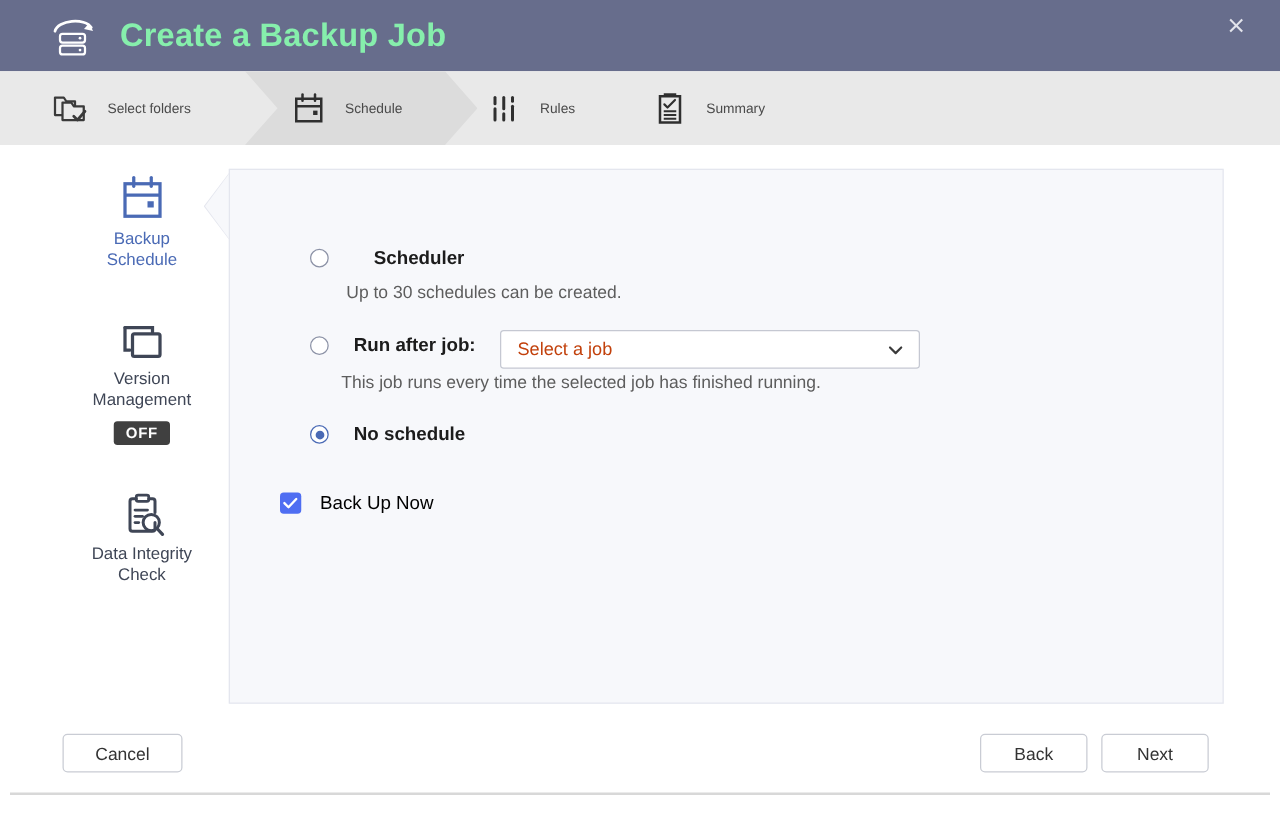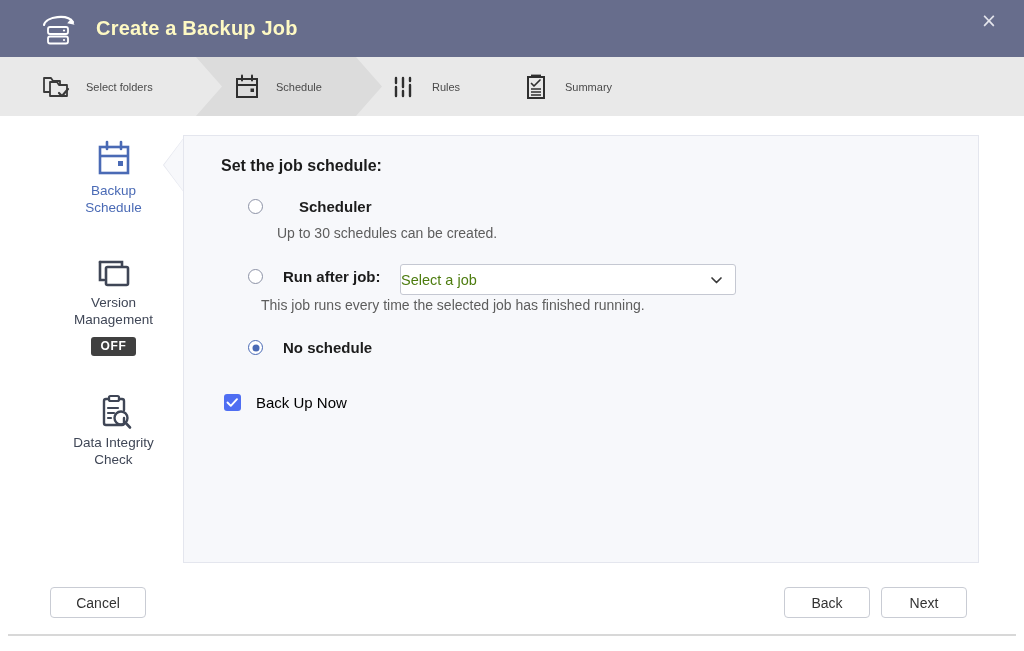--- a/index.html
+++ b/index.html
@@ -12,21 +12,21 @@
   #app { position: relative; width: 1024px; height: 651px; background: #fff; }
 
   
   .titlebar {
     position: absolute; left: 0; top: 0; width: 1024px; height: 57px;
     background: #676d8c;
     display: flex; align-items: center;
   }
   .title-icon { margin-left: 38px; width: 40px; height: 36px; display: block; }
   .title-text {
-    margin-left: 18px; color: #fef9c3; font-size: 20px; font-weight: bold;
+    margin-left: 18px; color: #86efac; font-size: 26px; font-weight: bold;
     letter-spacing: .2px;
   }
   .close-btn {
     position: absolute; right: 22px; top: 7px; width: 26px; height: 26px;
     display: flex; align-items: center; justify-content: center;
     color: #e4e5ec; font-size: 19px; line-height: 1; cursor: pointer;
     font-family: "DejaVu Sans", sans-serif;
   }
 
   
@@ -114,28 +114,28 @@
     transform: translate(-50%, -50%);
   }
   .opt-label {
     margin-left: 20px; font-size: 15px; font-weight: bold; color: #1c1c1c;
     white-space: nowrap;
   }
   .hint {
     position: absolute; font-size: 14px; color: #5d5d5d; white-space: nowrap;
   }
   #hint-scheduler { left: 93px; top: 89px; }
-  #hint-runafter  { left: 77px; top: 161px; }
+  #hint-runafter  { left: 89px; top: 161px; }
 
   .select-box {
     position: absolute; left: 216px; top: 128px; width: 336px; height: 31px;
     background: #fff; border: 1px solid #c5c8d2; border-radius: 3px;
     display: flex; align-items: center; cursor: pointer;
   }
-  .select-value { font-size: 14.5px; color: #4d7c0f; }
+  .select-value { margin-left: 13px; font-size: 14.5px; color: #c2410c; }
   .select-caret {
     position: absolute; right: 12px; top: 50%; transform: translateY(-50%);
     width: 13px; height: 13px;
   }
 
   .cb-row { position: absolute; left: 40px; top: 258px; display: flex; align-items: center; }
   .checkbox {
     width: 17px; height: 17px; border-radius: 3px; background: #4f6ef2;
     flex: none; cursor: pointer; position: relative;
   }
@@ -271,21 +271,20 @@
         <span>Check</span>
       </div>
     </div>
   </div>
 
   <div class="panel-notch-border"></div>
   <div class="panel-notch"></div>
 
   <div class="panel">
 
-    <div class="panel-title">Set the job schedule:</div>
 
     <div class="opt-row" id="opt-scheduler">
       <span class="radio"></span>
       <span class="opt-label">Scheduler</span>
     </div>
     <div class="hint" id="hint-scheduler">Up to 30 schedules can be created.</div>
 
     <div class="opt-row" id="opt-runafter">
       <span class="radio"></span>
       <span class="opt-label">Run after job:</span>

